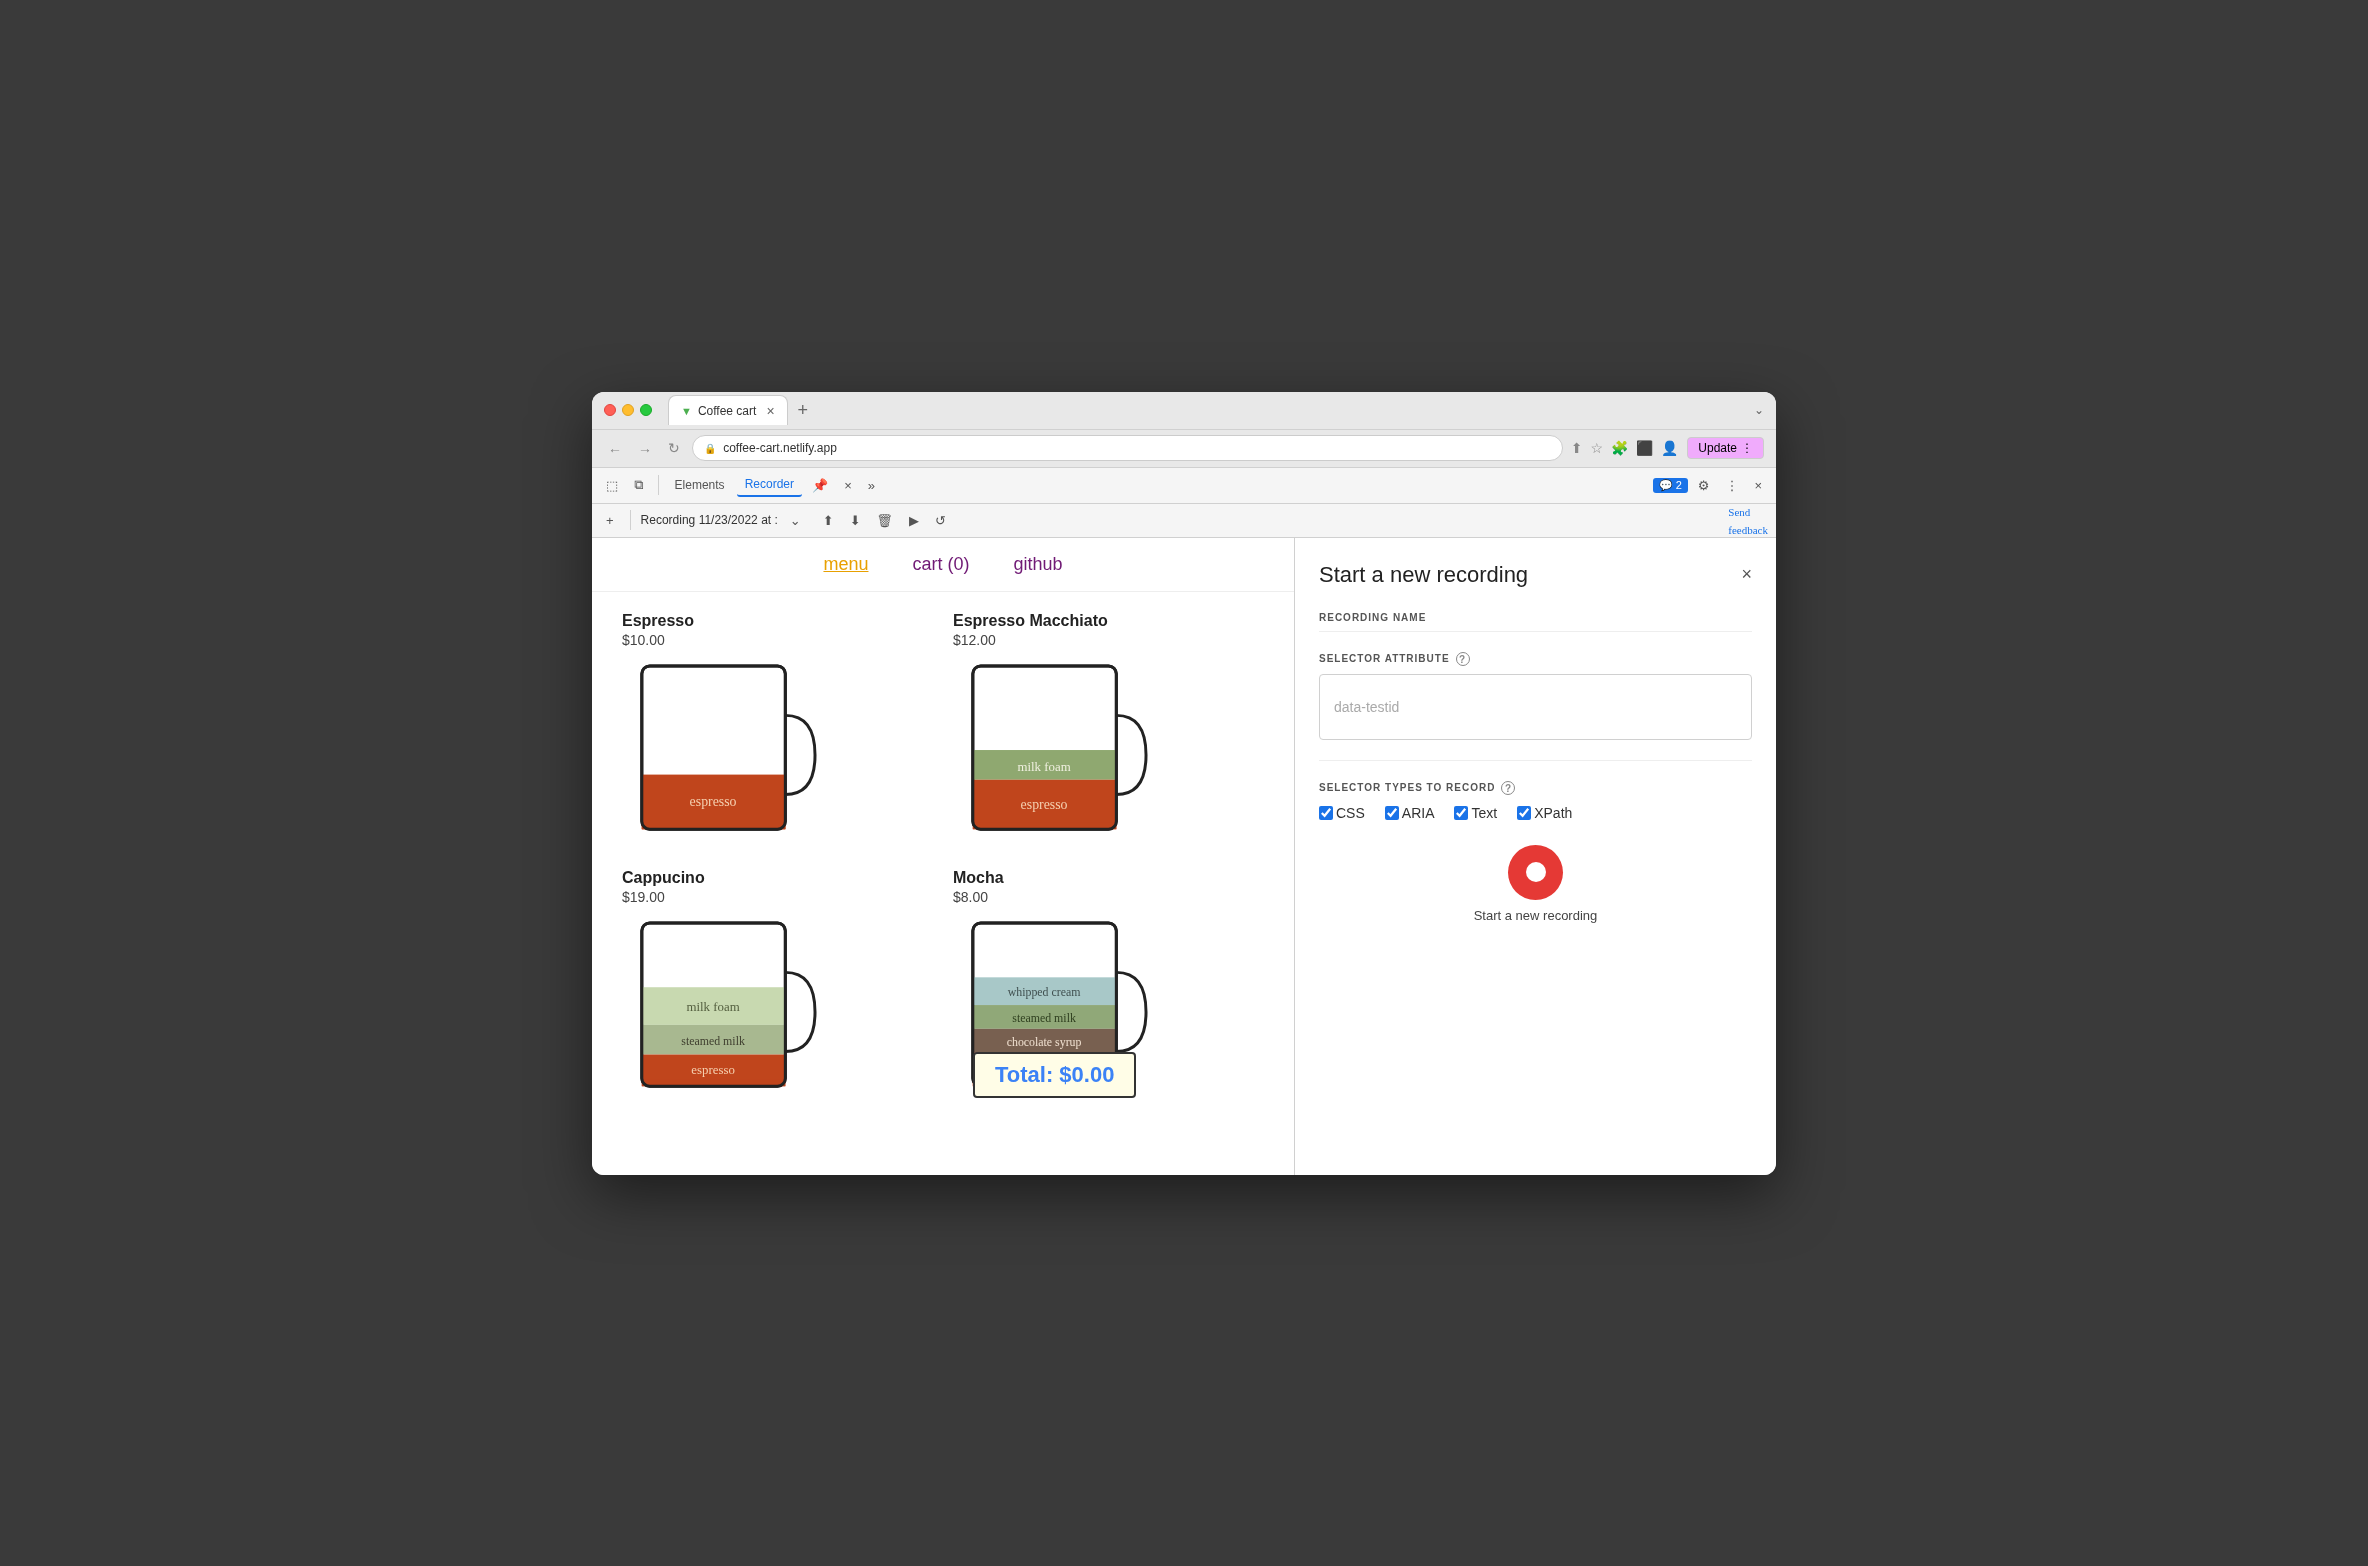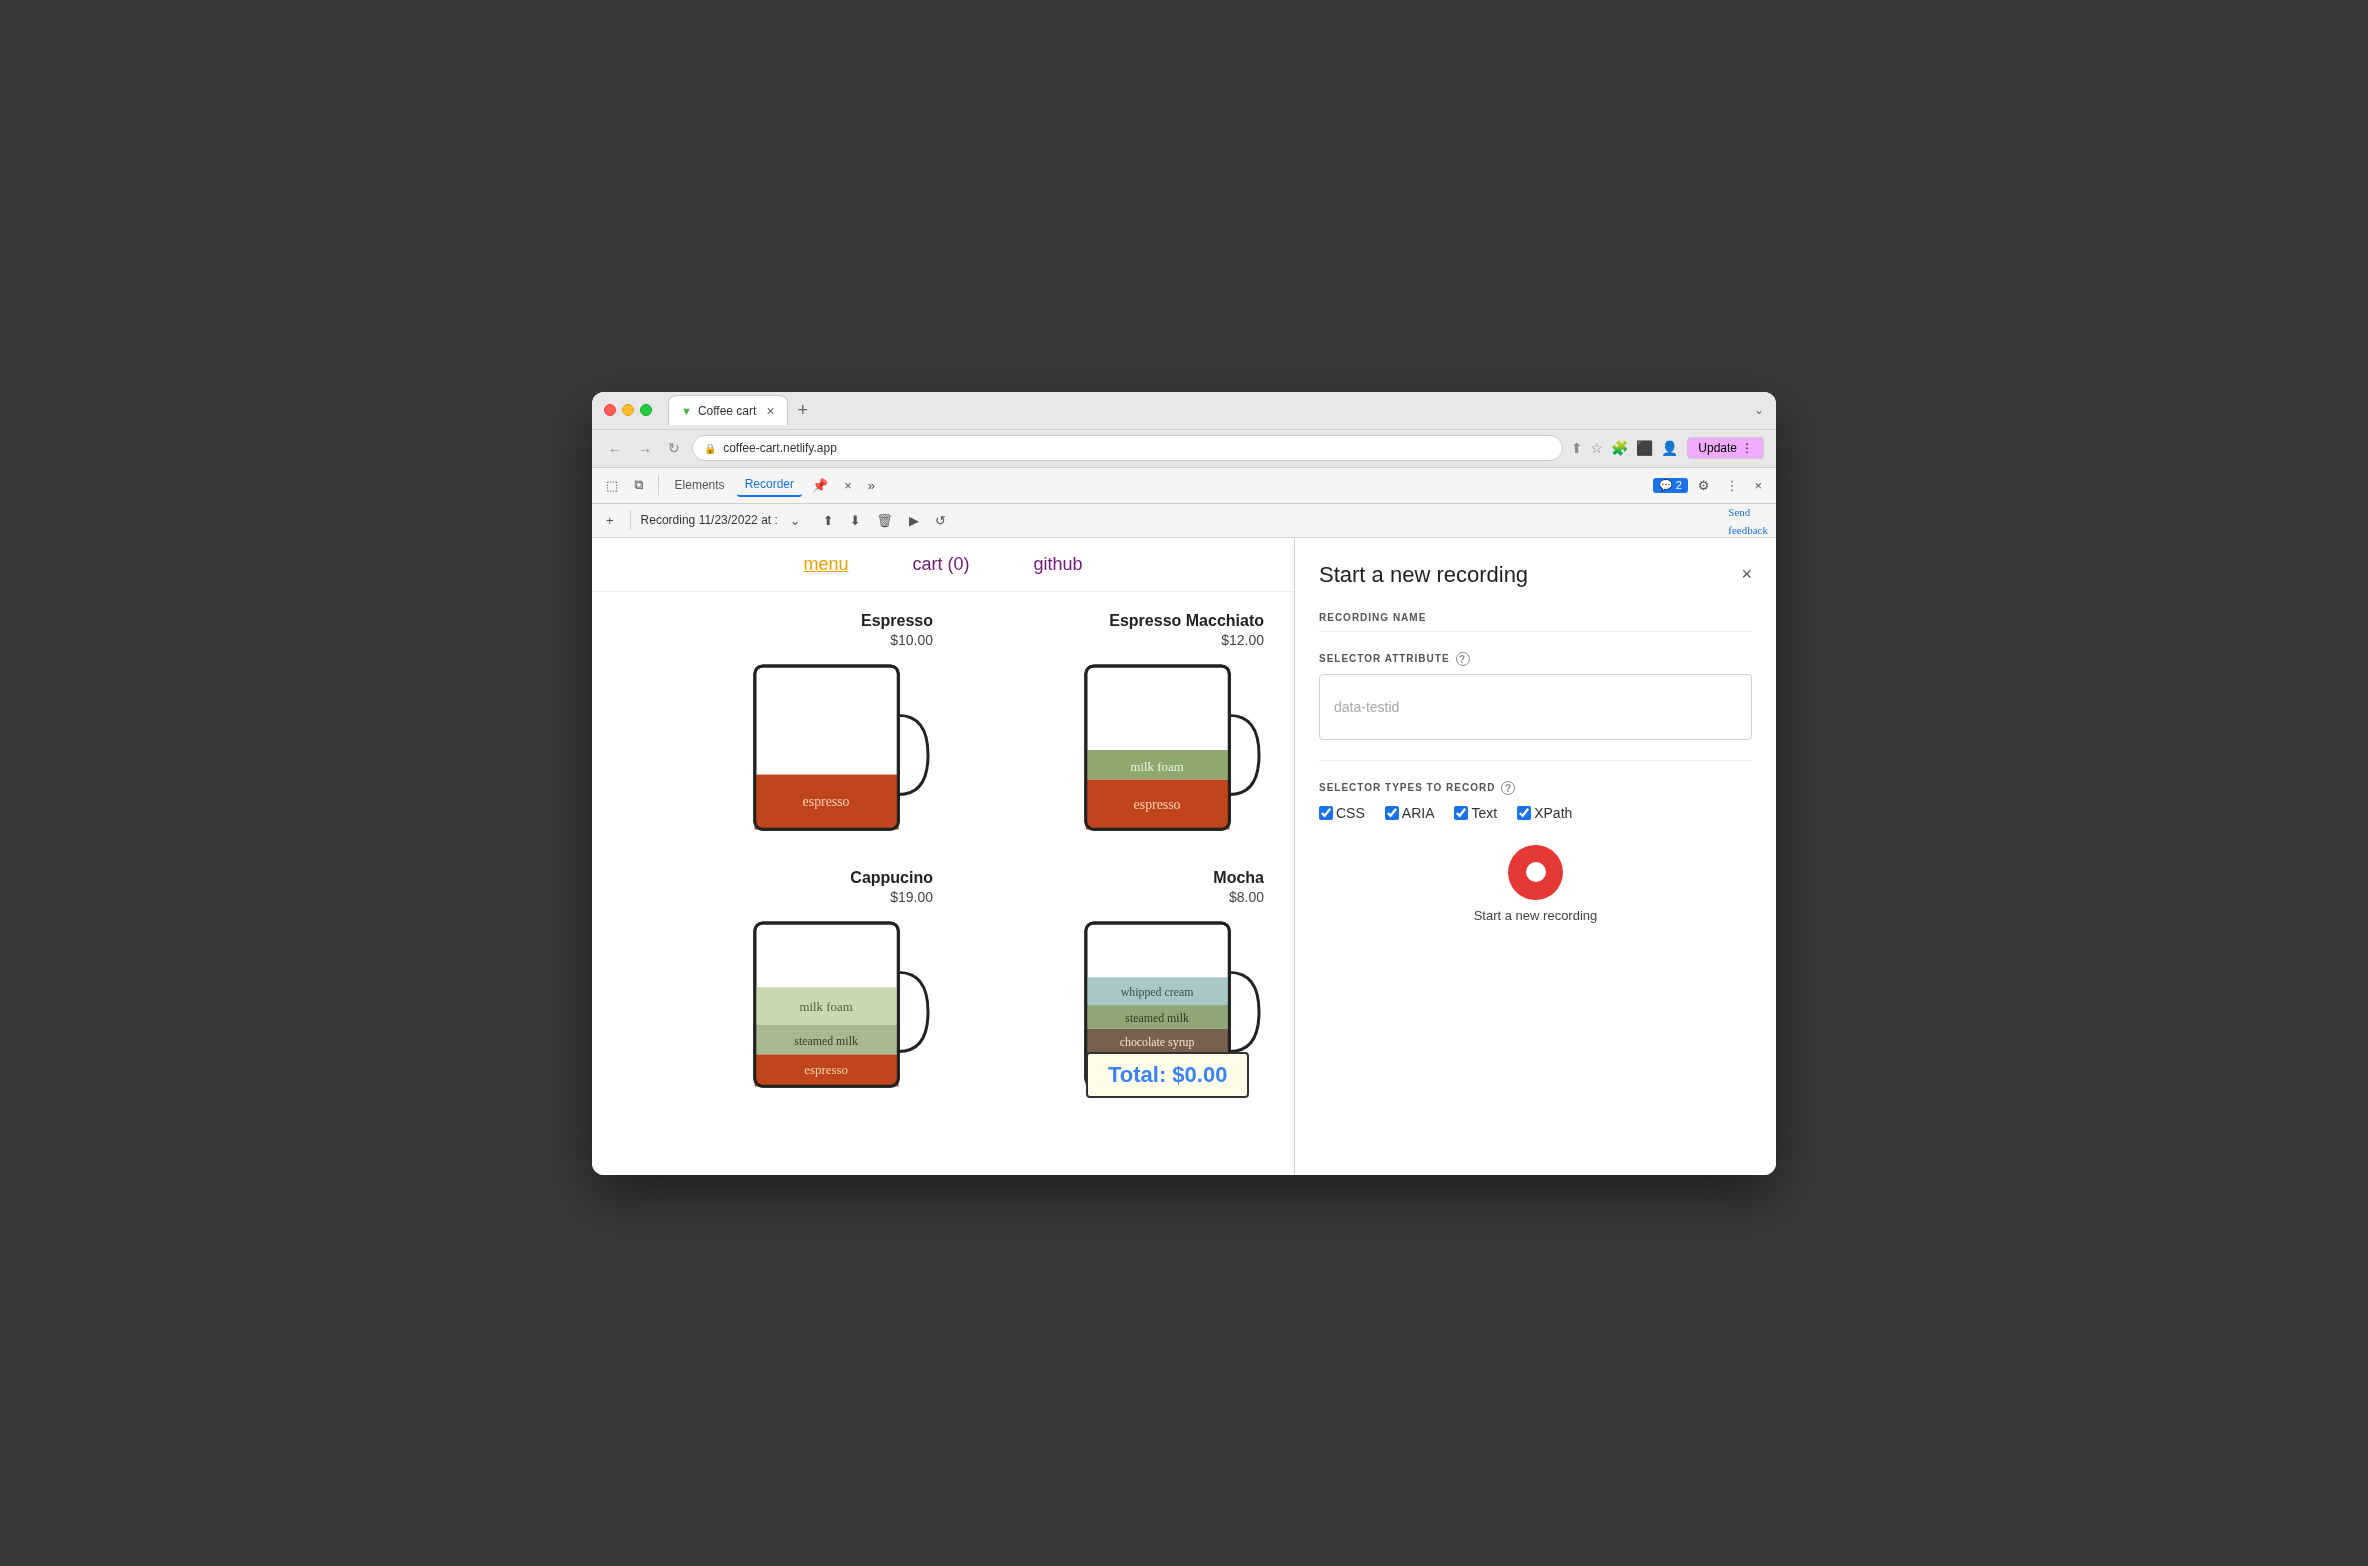--- a/index.html
+++ b/index.html
@@ -210,21 +210,21 @@
     
     .website {
       flex: 0 0 703px;
       background: white;
       overflow-y: auto;
       border-right: 1px solid #d0d0d0;
     }
     .site-nav {
       display: flex;
       justify-content: center;
-      gap: 64px;
+      gap: 44px;
       padding: 16px 28px;
       border-bottom: 1px solid #eee;
       align-items: center;
       text-align: center;
     }
     .nav-link {
       font-size: 18px;
       color: #701a75;
       text-decoration: none;
       font-weight: 500;
@@ -236,21 +236,20 @@
     
     .coffee-grid {
       display: grid;
       grid-template-columns: 1fr 1fr;
       gap: 20px;
       padding: 20px 30px;
     }
     .coffee-item {
       display: flex;
       flex-direction: column;
-      align-items: flex-end;
     }
     .coffee-name {
       font-size: 16px;
       font-weight: bold;
       color: #222;
       margin-bottom: 2px;
     }
     .coffee-price {
       font-size: 14px;
       color: #444;

